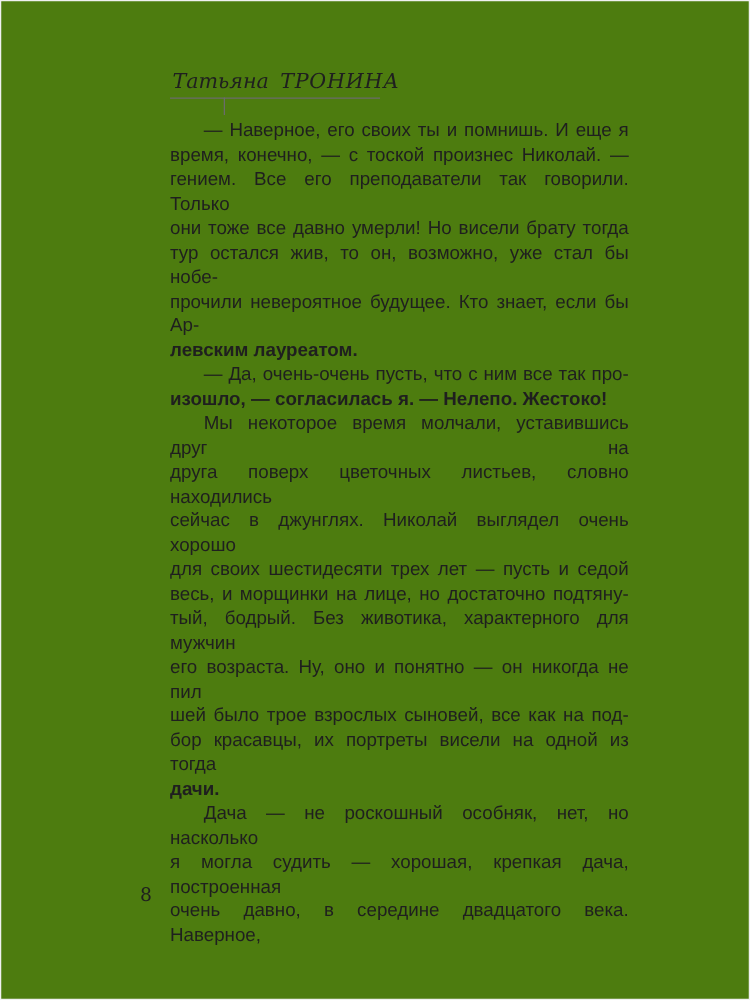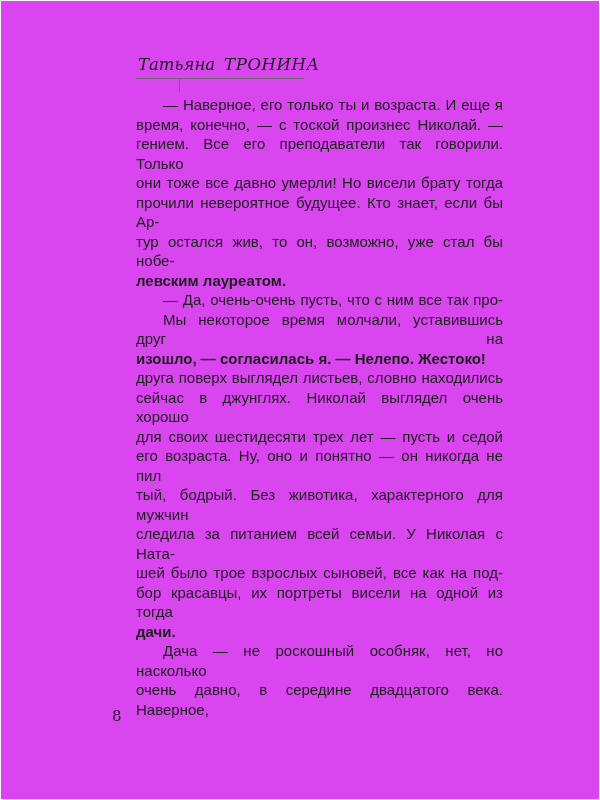--- a/index.html
+++ b/index.html
@@ -4,21 +4,21 @@
 <style>
   html, body {
     margin: 0;
     padding: 0;
     background: #ffffff;
   }
   .page {
     position: relative;
     width: 600px;
     height: 800px;
-    background: #d946ef;
+    background: #4d7c0f;
     box-sizing: border-box;
     border: 1px solid #f0f0f0;
     overflow: hidden;
     font-family: "Liberation Sans", "DejaVu Sans", sans-serif;
     color: #1f1f1f;
   }
   .running-header {
     position: absolute;
     left: 137px;
     top: 54px;
@@ -86,38 +86,39 @@
 <div class="page">
 
   <div class="running-header">
     <span class="author-script">Татьяна</span><span class="author-caps">ТРОНИНА</span>
   </div>
 
   <div class="header-rule"></div>
   <div class="header-tick"></div>
 
   <div class="body-text">
-      <div class="line first">— Наверное, его только ты и возраста. И еще я</div>
+      <div class="line first">— Наверное, его своих ты и помнишь. И еще я</div>
       <div class="line">время, конечно, — с тоской произнес Николай. —</div>
       <div class="line">гением. Все его преподаватели так говорили. Только</div>
       <div class="line">они тоже все давно умерли! Но висели брату тогда</div>
+      <div class="line">тур остался жив, то он, возможно, уже стал бы нобе-</div>
       <div class="line">прочили невероятное будущее. Кто знает, если бы Ар-</div>
-      <div class="line">тур остался жив, то он, возможно, уже стал бы нобе-</div>
       <div class="line last">левским лауреатом.</div>
       <div class="line first">— Да, очень-очень пусть, что с ним все так про-</div>
+      <div class="line last">изошло, — согласилась я. — Нелепо. Жестоко!</div>
       <div class="line first">Мы некоторое время молчали, уставившись друг на</div>
-      <div class="line last">изошло, — согласилась я. — Нелепо. Жестоко!</div>
-      <div class="line">друга поверх выглядел листьев, словно находились</div>
+      <div class="line">друга поверх цветочных листьев, словно находились</div>
       <div class="line">сейчас в джунглях. Николай выглядел очень хорошо</div>
       <div class="line">для своих шестидесяти трех лет — пусть и седой</div>
+      <div class="line">весь, и морщинки на лице, но достаточно подтяну-</div>
+      <div class="line">тый, бодрый. Без животика, характерного для мужчин</div>
       <div class="line">его возраста. Ну, оно и понятно — он никогда не пил</div>
-      <div class="line">тый, бодрый. Без животика, характерного для мужчин</div>
-      <div class="line">следила за питанием всей семьи. У Николая с Ната-</div>
       <div class="line">шей было трое взрослых сыновей, все как на под-</div>
       <div class="line">бор красавцы, их портреты висели на одной из тогда</div>
       <div class="line last">дачи.</div>
       <div class="line first">Дача — не роскошный особняк, нет, но насколько</div>
+      <div class="line">я могла судить — хорошая, крепкая дача, построенная</div>
       <div class="line">очень давно, в середине двадцатого века. Наверное,</div>
     </div>
 
   <div class="page-number">8</div>
 
 </div>
 
 </body></html>

